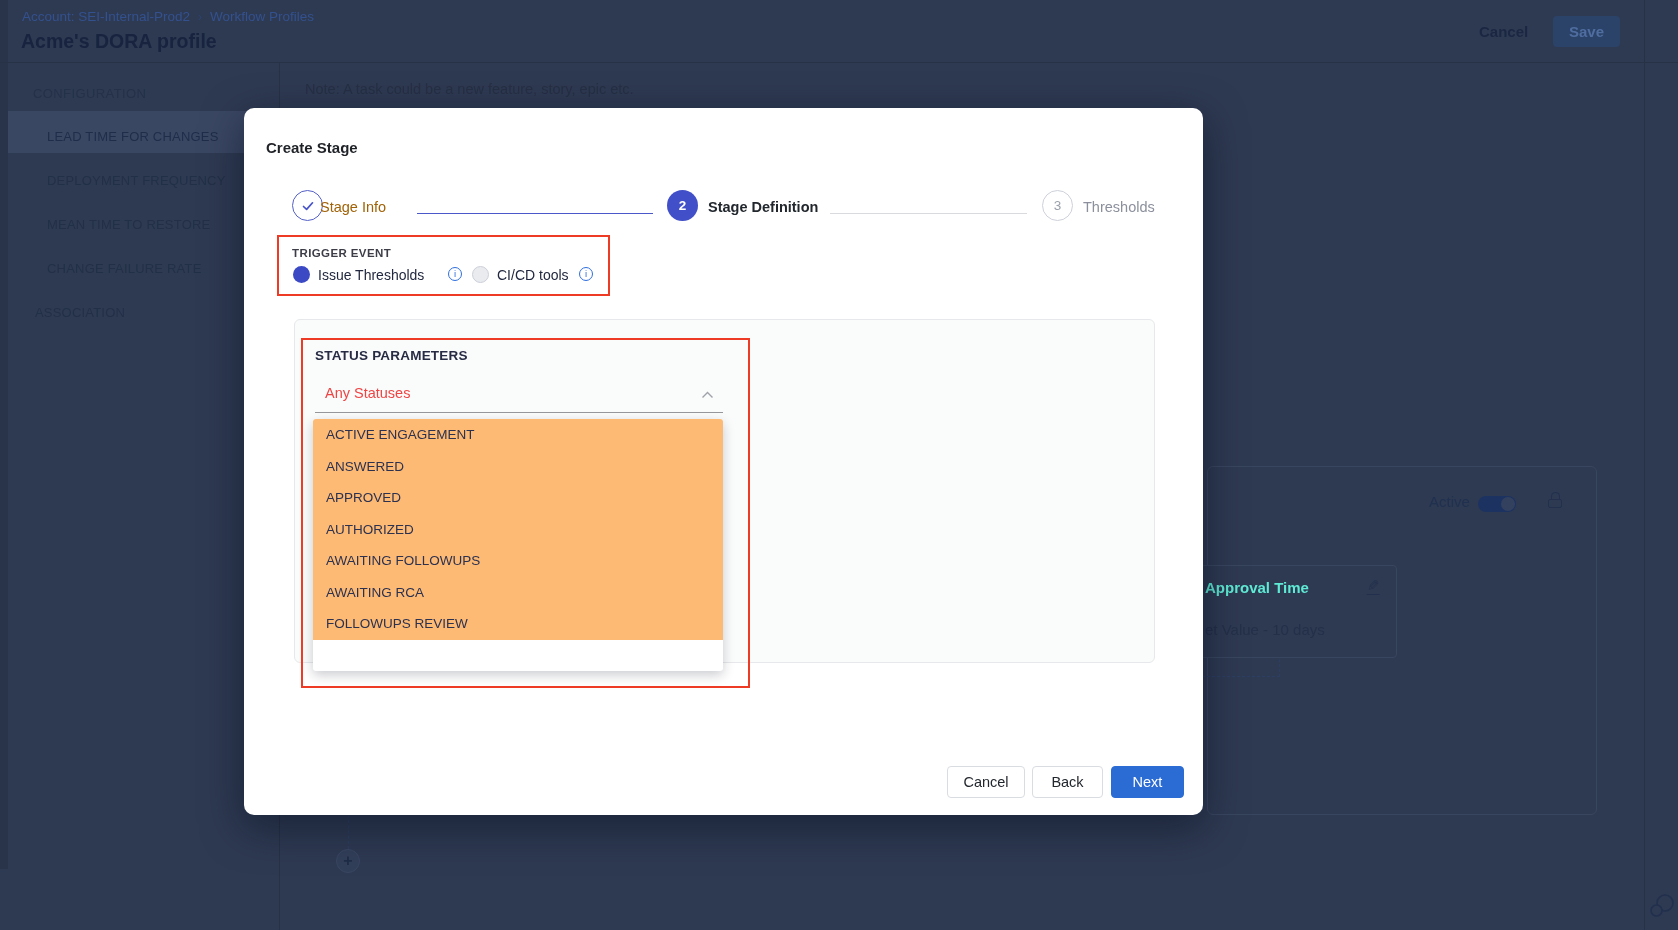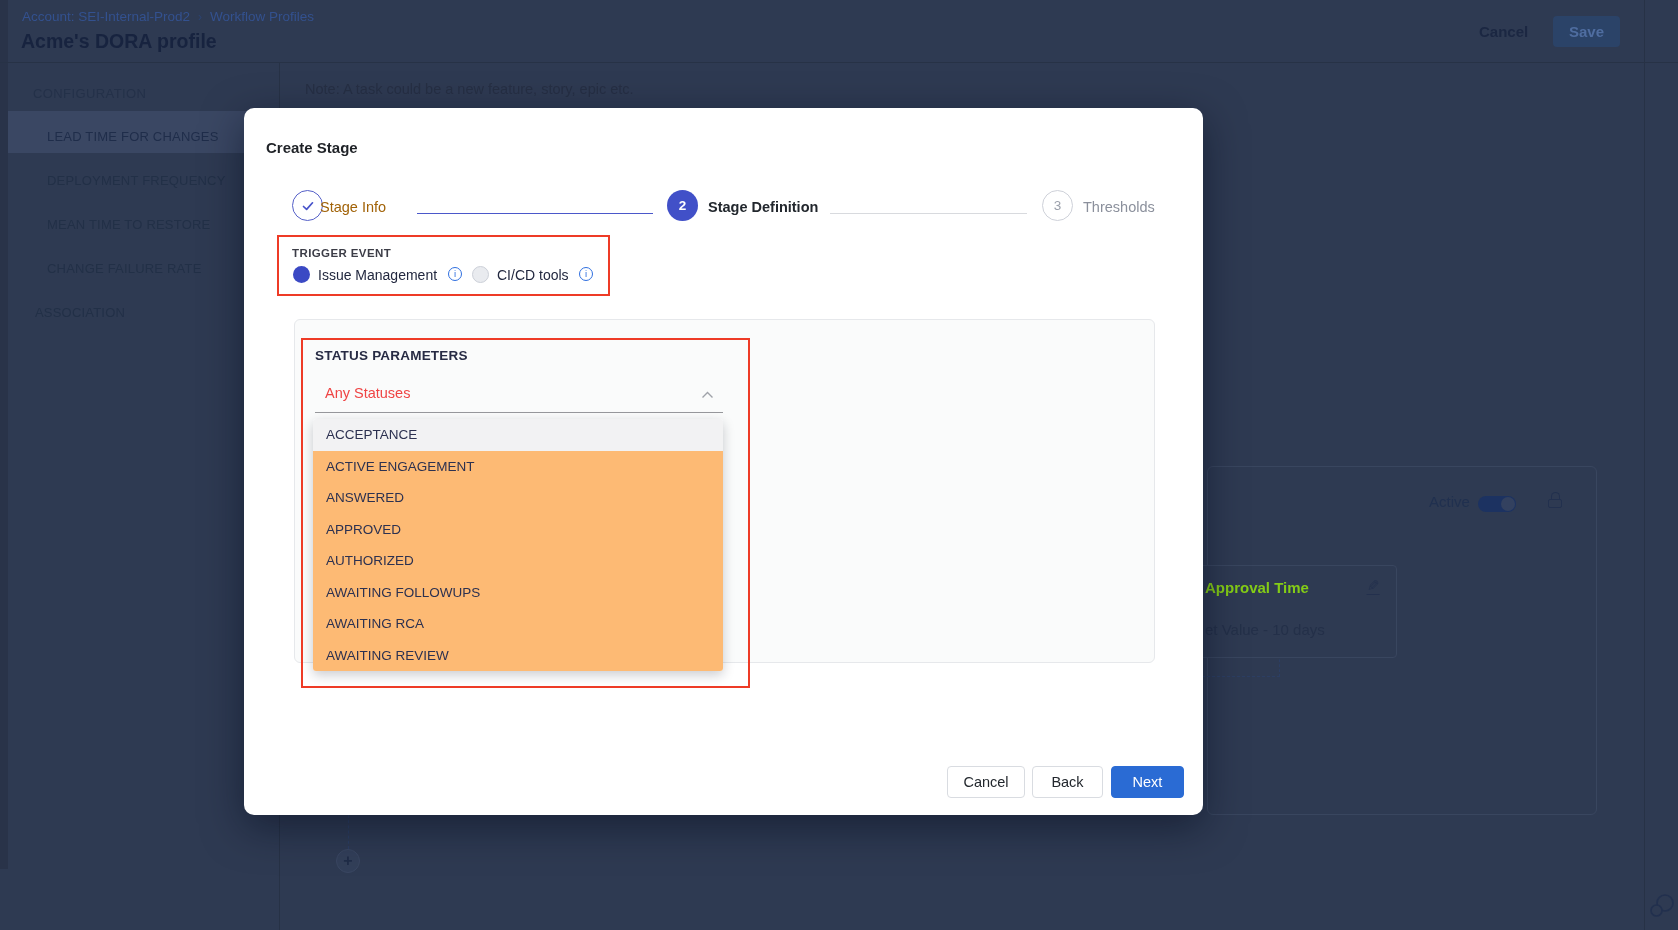--- a/index.html
+++ b/index.html
@@ -24,21 +24,21 @@
 
   .note-text { font-size:14.5px; color:#262f44; }
 
   .card-dim { position:absolute; border:1px solid #39465f; border-radius:6px; }
   .active-label { font-size:15px; color:#20304f; }
   .toggle { position:absolute; width:38px; height:16px; border-radius:9px; background:#1c3261; }
   .toggle .knob { position:absolute; right:1px; top:1px; width:14px; height:14px; border-radius:50%; background:#33415f; }
   .lock { position:absolute; width:16px; height:16px; }
   .lock .shackle { width:9px; height:8px; border:1.5px solid #22304e; border-bottom:none; border-radius:5px 5px 0 0; margin:0 auto; }
   .lock .body { width:14px; height:9px; border:1.5px solid #22304e; border-radius:2px; margin:-1px auto 0; }
-  .appr-title { font-size:15px; font-weight:600; color:#84cc16; }
+  .appr-title { font-size:15px; font-weight:600; color:#5eead4; }
   .appr-value { font-size:15px; color:#243049; }
   .pencil { font-size:15px; color:#23304d; border-bottom:1.4px solid #23304d; padding-bottom:1px; line-height:14px; display:inline-block; transform:scaleX(-1); }
   .dashed-box { position:absolute; border:1.4px dashed #2c3e63; }
   .dash-line-v { position:absolute; width:0; border-left:1.5px dashed #2c3e63; }
   .plus-circle { position:absolute; width:24px; height:24px; border-radius:50%; border:1px solid #3a4762;
                  background:#323f59; color:#1f2c48; font-size:16px; font-weight:bold;
                  display:flex; align-items:center; justify-content:center; line-height:1; }
 
   
   .modal { position:absolute; left:244px; top:108px; width:959px; height:707px; background:#ffffff;
@@ -142,43 +142,42 @@
     <div class="step-label" style="left:76px;color:#a16207;">Stage Info</div>
     <div class="connector" style="left:173px;width:236px;border-top:1.5px solid #4b58ca;"></div>
     <div class="step-circle step-active" style="left:423px;top:82px;">2</div>
     <div class="step-label" style="left:464px;color:#22272d;font-weight:bold;">Stage Definition</div>
     <div class="connector" style="left:586px;width:197px;border-top:1px solid #d8dade;"></div>
     <div class="step-circle step-next" style="left:798px;top:82px;">3</div>
     <div class="step-label" style="left:839px;color:#8b909c;">Thresholds</div>
 
     <div class="trig-label" style="left:48px;top:139px;">TRIGGER EVENT</div>
     <div class="radio radio-on" style="left:49px;top:158px;"></div>
-    <div class="radio-lbl" style="left:74px;top:159px;">Issue Management</div>
+    <div class="radio-lbl" style="left:74px;top:159px;">Issue Thresholds</div>
     <div class="info-icon" style="left:204px;top:159px;">i</div>
     <div class="radio radio-off" style="left:228px;top:158px;"></div>
     <div class="radio-lbl" style="left:253px;top:159px;">CI/CD tools</div>
     <div class="info-icon" style="left:335px;top:159px;">i</div>
 
     <div class="panel"></div>
     <div class="sp-label" style="left:71px;top:240px;text-align:right;">STATUS PARAMETERS</div>
     <div class="select-value" style="left:81px;top:277px;">Any Statuses</div>
     <svg class="bg-abs" style="left:457px;top:283px;" width="13" height="8" viewBox="0 0 13 8">
       <polyline points="1.5,6.5 6.5,1.5 11.5,6.5" fill="none" stroke="#9fa2a9" stroke-width="1.4"></polyline>
     </svg>
     <div class="select-underline" style="left:71px;top:304px;width:408px;"></div>
 
     <div class="dropdown">
-      <div class="dd-item dd-item--hl">ACCEPTANCE</div>
       <div class="dd-item">ACTIVE ENGAGEMENT</div>
       <div class="dd-item">ANSWERED</div>
       <div class="dd-item">APPROVED</div>
       <div class="dd-item">AUTHORIZED</div>
       <div class="dd-item">AWAITING FOLLOWUPS</div>
       <div class="dd-item">AWAITING RCA</div>
-      <div class="dd-item">AWAITING REVIEW</div>
+      <div class="dd-item">FOLLOWUPS REVIEW</div>
     </div>
 
     <div class="btn btn-ghost" style="left:703px;width:78px;">Cancel</div>
     <div class="btn btn-ghost" style="left:788px;width:71px;">Back</div>
     <div class="btn btn-primary" style="left:867px;width:73px;">Next</div>
   </div>
 
   <div class="ann-box" style="left:277px;top:235px;width:333px;height:61px;"></div>
   <div class="ann-box" style="left:301px;top:338px;width:449px;height:350px;"></div>
 

